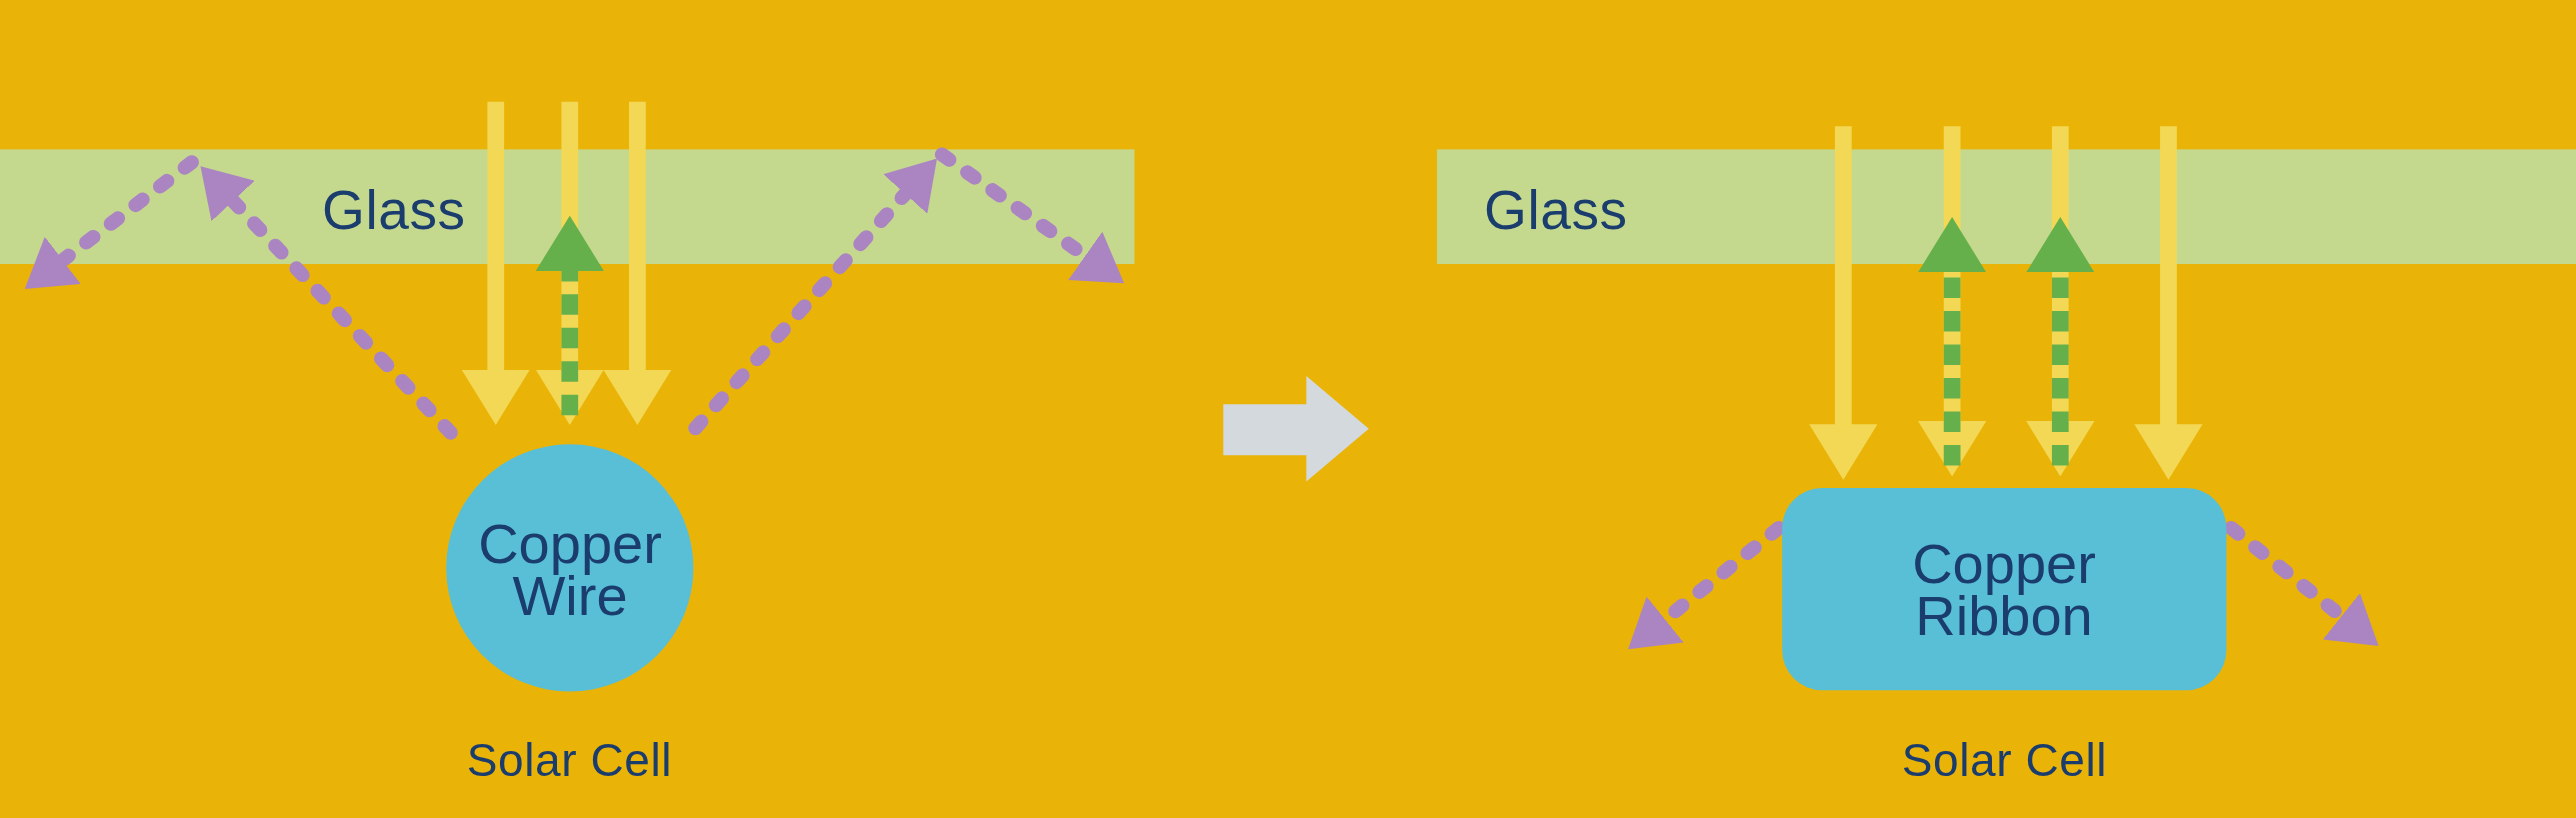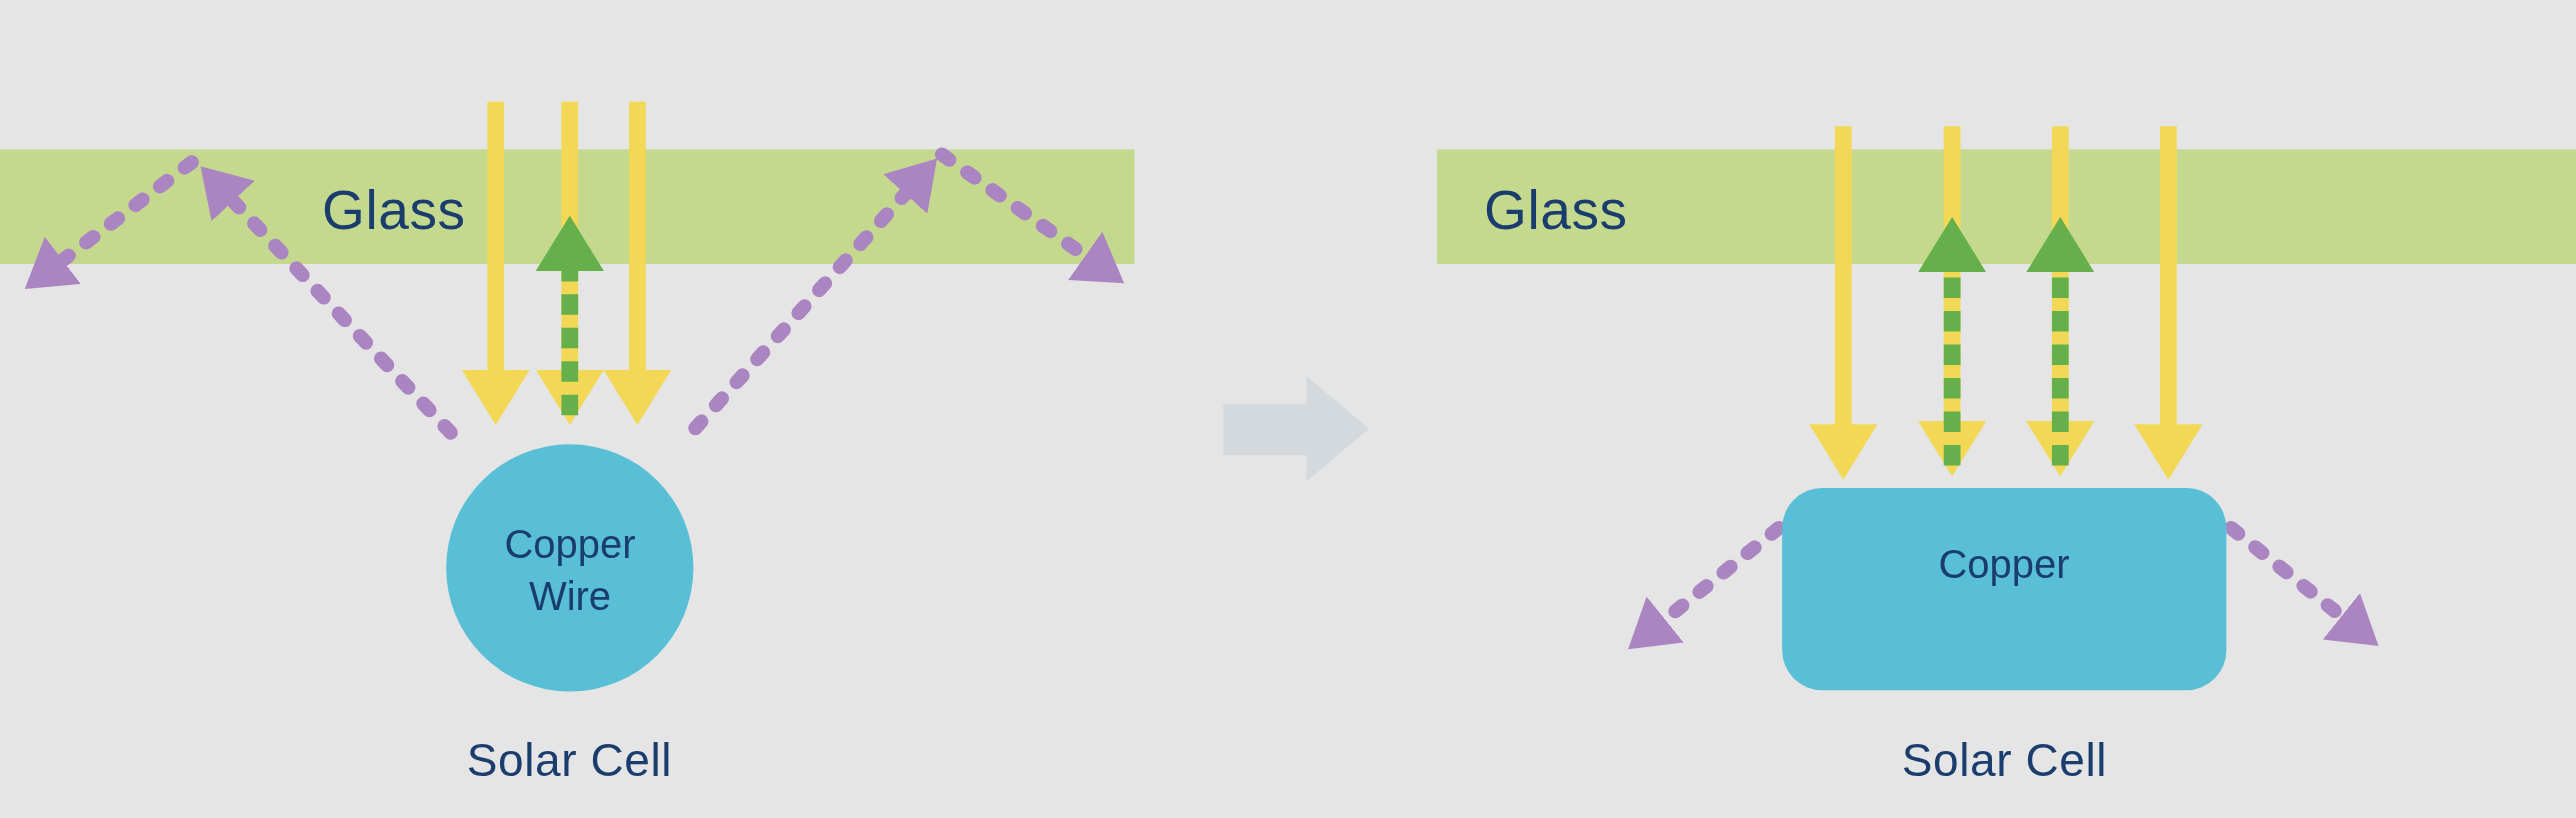--- a/index.html
+++ b/index.html
@@ -5,21 +5,21 @@
   
   html, body {
     margin: 0;
     padding: 0;
     background: #ffffff;
   }
   #canvas {
     position: relative;
     width: 2576px;
     height: 819px;
-    background: #e5e5e5;
+    background: #eab308;
     overflow: hidden;
     font-family: "Liberation Sans", sans-serif;
   }
   #art {
     position: absolute;
     left: 0;
     top: 0;
     width: 2576px;
     height: 819px;
   }
@@ -27,21 +27,21 @@
     position: absolute;
     color: #1b3d6e;
     white-space: nowrap;
   }
   .glass-label {
     font-size: 55px;
     letter-spacing: 0.6px;
   }
   .conductor-label {
     text-align: center;
-    font-size: 40px;
+    font-size: 56px;
     line-height: 52px;
     white-space: normal;
   }
   .conductor-label span { display: block; }
   .caption {
     text-align: center;
     font-size: 46px;
     letter-spacing: 0.6px;
   }
 </style>
@@ -106,18 +106,19 @@
     <span>Copper</span>
     <span>Wire</span>
   </div>
 
   <div class="label caption" style="left:344px; top:733px; width:451px;">Solar Cell</div>
 
   <div class="label glass-label" style="left:1484px; top:178px;">Glass</div>
 
   <div class="label conductor-label" style="left:1811px; top:538px; width:386px;">
     <span>Copper</span>
+    <span>Ribbon</span>
   </div>
 
   <div class="label caption" style="left:1779px; top:733px; width:451px;">Solar Cell</div>
 
 </div>
 
 
 </body></html>

